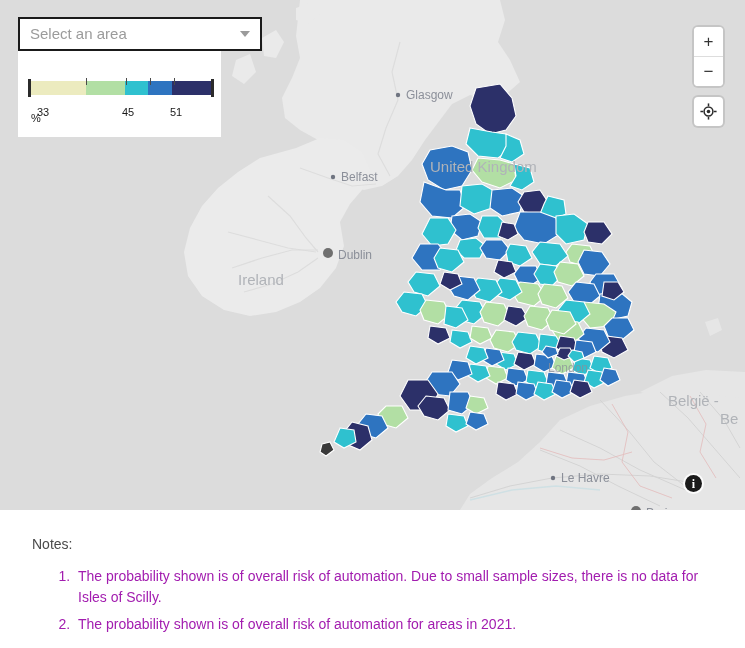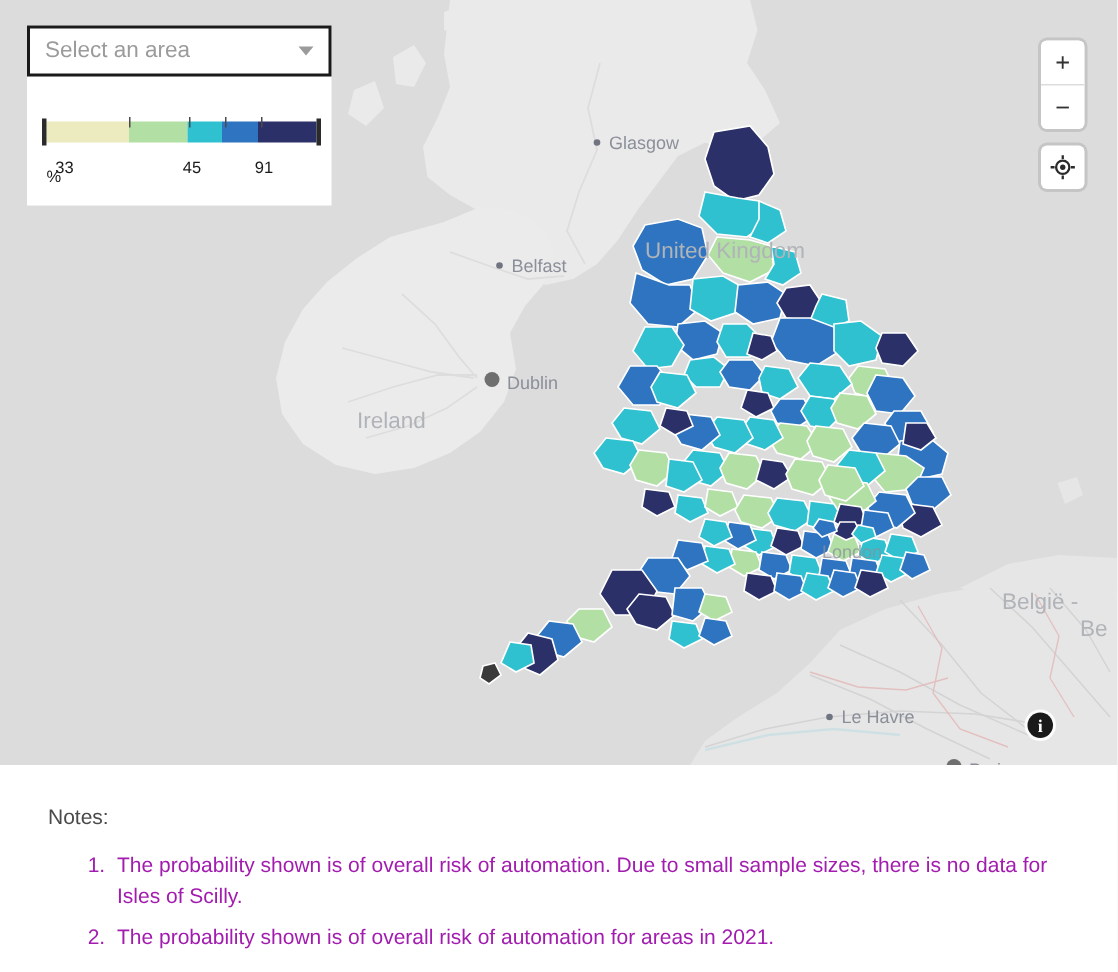--- a/index.html
+++ b/index.html
@@ -45,21 +45,21 @@
     font-family: "Liberation Sans", sans-serif;
     fill: #8b8f99;
     font-size: 12px;
   }
 
   
   .select-wrap {
     position: absolute;
     left: 18px;
     top: 17px;
-    width: 203px;
+    width: 244px;
     height: 34px;
     background: #ffffff;
     border: 2px solid #1a1a1a;
     box-sizing: border-box;
     display: flex;
     align-items: center;
     padding: 0 8px 0 10px;
     z-index: 40;
   }
   .select-text {
@@ -494,21 +494,21 @@
       <div class="legend-endcap right"></div>
 
       <div class="legend-tick" style="left:58px"></div>
       <div class="legend-tick" style="left:98px"></div>
       <div class="legend-tick" style="left:122px"></div>
       <div class="legend-tick" style="left:146px"></div>
 
       <div class="legend-labels-bot">
         <span class="lbl" style="left:15px">33</span>
         <span class="lbl" style="left:100px">45</span>
-        <span class="lbl" style="left:148px">91</span>
+        <span class="lbl" style="left:148px">51</span>
       </div>
       <span class="lbl-pct">%</span>
     </div>
   </div>
 
   <div class="notes">
     <p class="notes-title">Notes:</p>
     <ol class="notes-list">
       <li>The probability shown is of overall risk of automation. Due to small sample sizes, there is no data for Isles of Scilly.</li>
       <li>The probability shown is of overall risk of automation for areas in 2021.</li>

